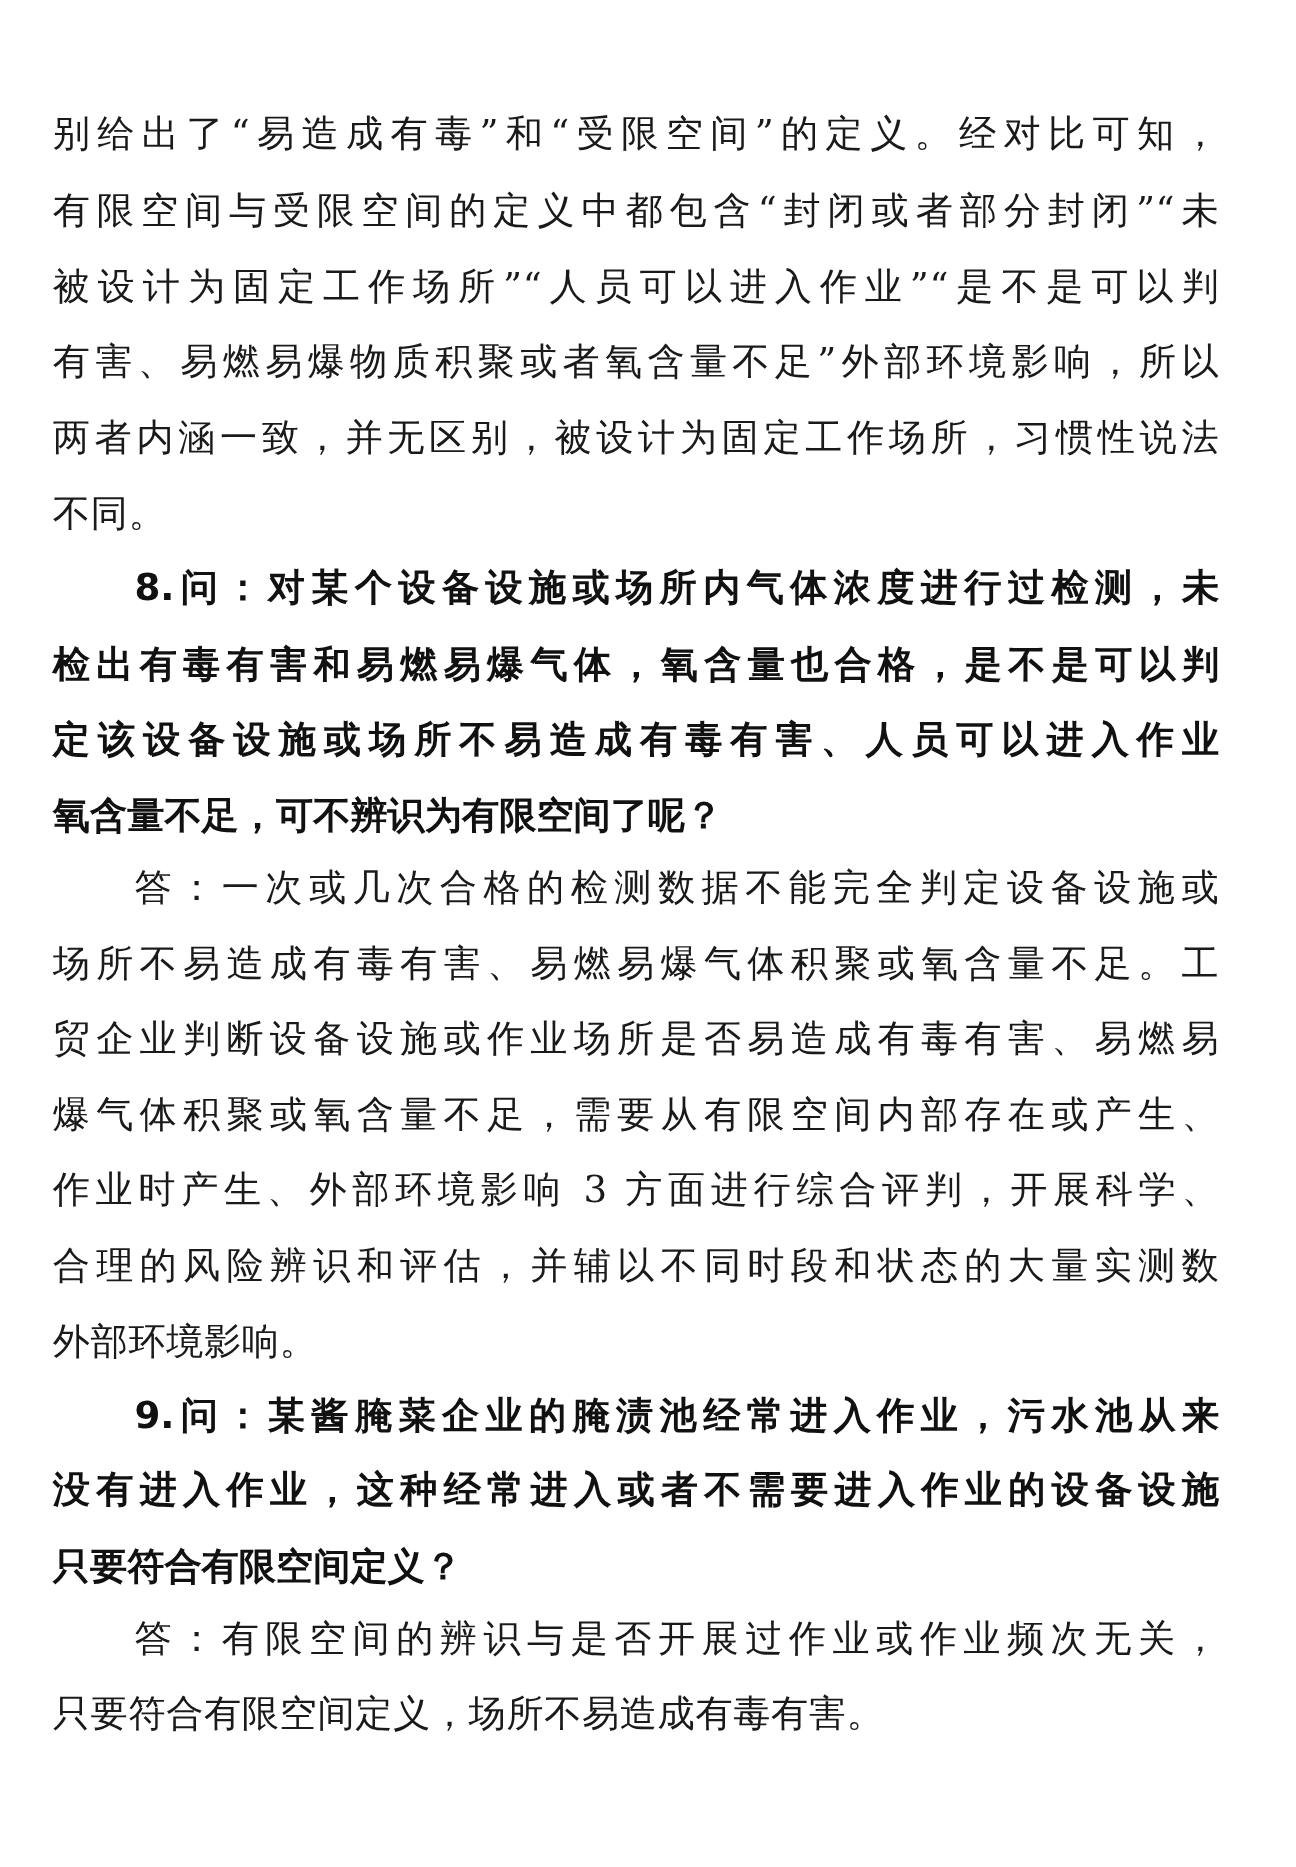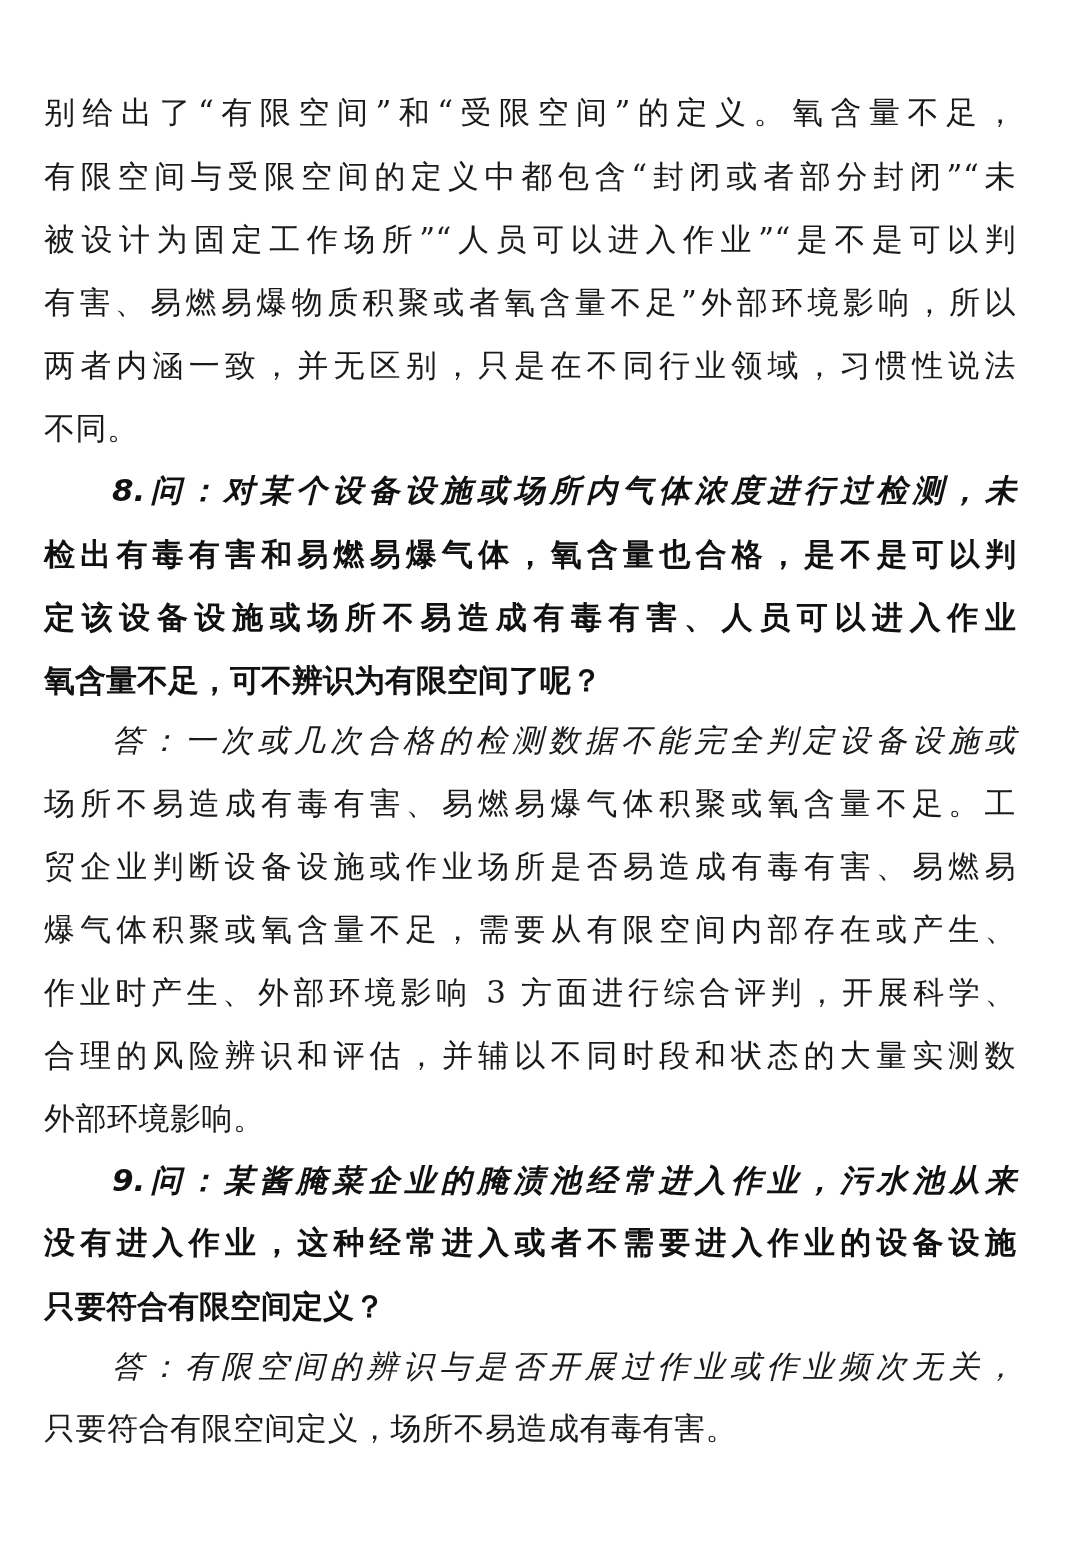--- a/index.html
+++ b/index.html
@@ -6,34 +6,34 @@
   body { width: 1080px; height: 1556px; overflow: hidden; position: relative; }
   .page { position: absolute; left: 0; top: 0; width: 1080px; height: 1556px; }
   .line {
     position: absolute; left: 44px; width: 972px;
     font-family: "DejaVu Serif", "Liberation Serif", serif;
     font-size: 31px; line-height: 40px; color: #1a1a1a;
     white-space: nowrap; text-align: justify; text-align-last: justify;
     letter-spacing: 0.5px;
   }
   .line.last { text-align-last: left; }
-  .line.indent { left: 112px; width: 904px; font-style: italic; }
+  .line.indent { left: 112px; width: 904px; }
   .q { font-family: "DejaVu Sans", "Liberation Sans", sans-serif; font-weight: bold; color: #111; letter-spacing: 0; }
 </style>
 </head>
 <body>
 
 <div class="page">
 
   <div>
-    <div class="line" style="top:92px">别给出了“有限空间”和“受限空间”的定义。氧含量不足，</div>
+    <div class="line" style="top:92px">别给出了“易造成有毒”和“受限空间”的定义。经对比可知，</div>
     <div class="line" style="top:156px">有限空间与受限空间的定义中都包含“封闭或者部分封闭”“未</div>
     <div class="line" style="top:219px">被设计为固定工作场所”“人员可以进入作业”“是不是可以判</div>
     <div class="line" style="top:282px">有害、易燃易爆物质积聚或者氧含量不足”外部环境影响，所以</div>
-    <div class="line" style="top:345px">两者内涵一致，并无区别，只是在不同行业领域，习惯性说法</div>
+    <div class="line" style="top:345px">两者内涵一致，并无区别，被设计为固定工作场所，习惯性说法</div>
     <div class="line last" style="top:408px">不同。</div>
   </div>
 
   <div>
     <div class="line q indent" style="top:470px">8.问：对某个设备设施或场所内气体浓度进行过检测，未</div>
     <div class="line q" style="top:534px">检出有毒有害和易燃易爆气体，氧含量也合格，是不是可以判</div>
     <div class="line q" style="top:597px">定该设备设施或场所不易造成有毒有害、人员可以进入作业</div>
     <div class="line q last" style="top:660px">氧含量不足，可不辨识为有限空间了呢？</div>
   </div>
 

